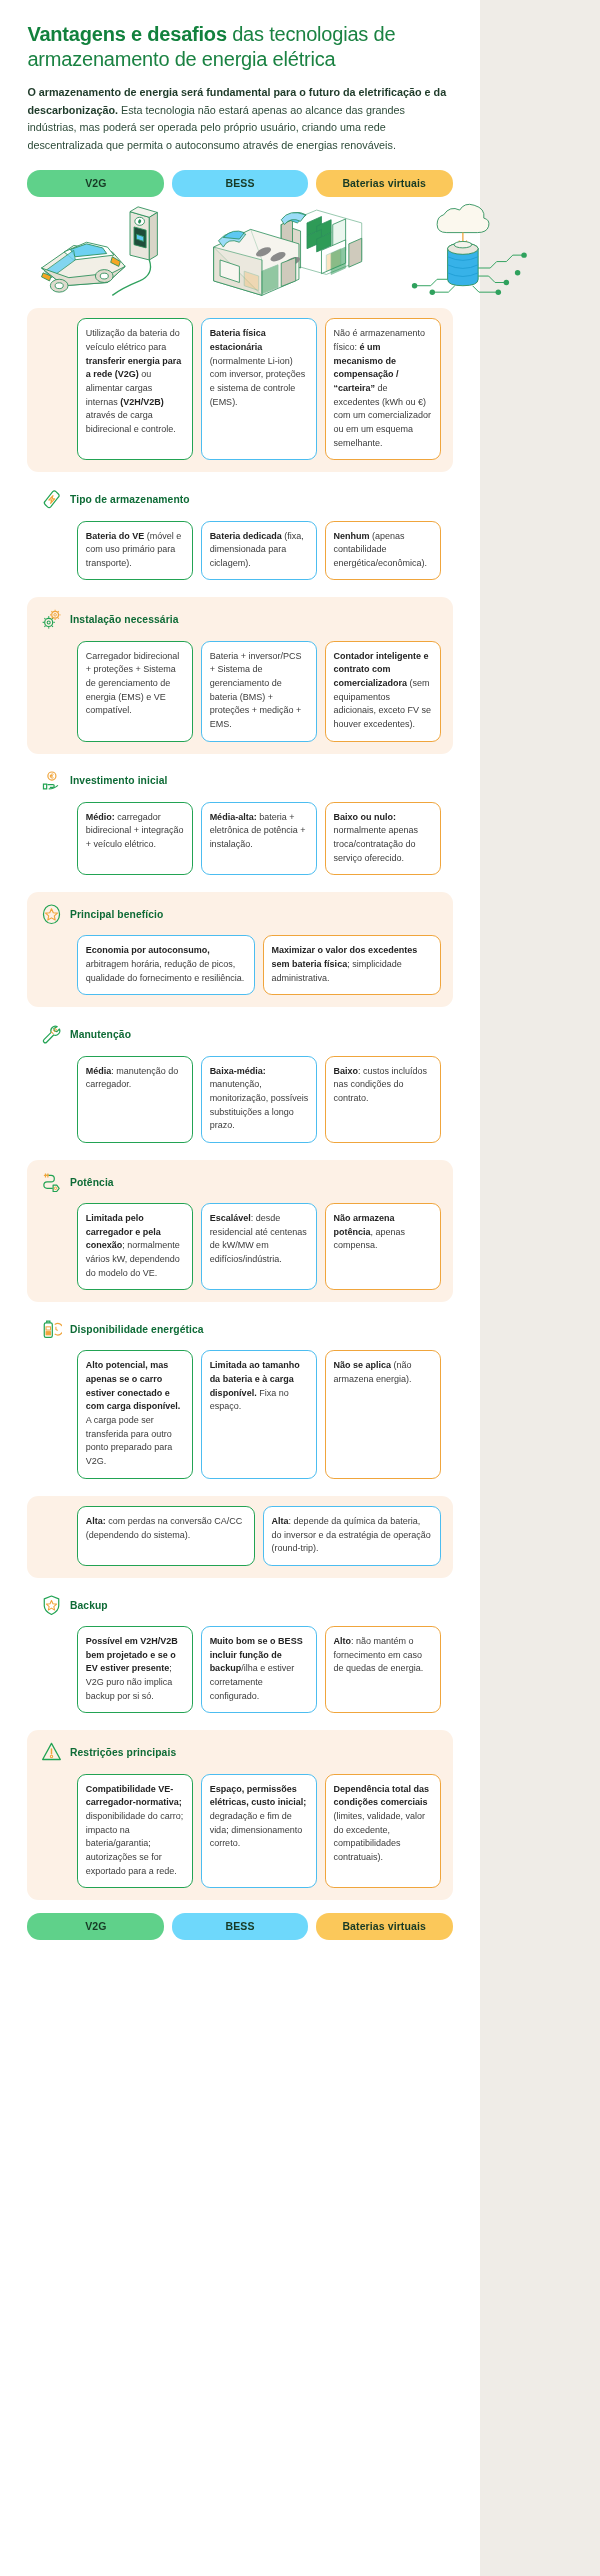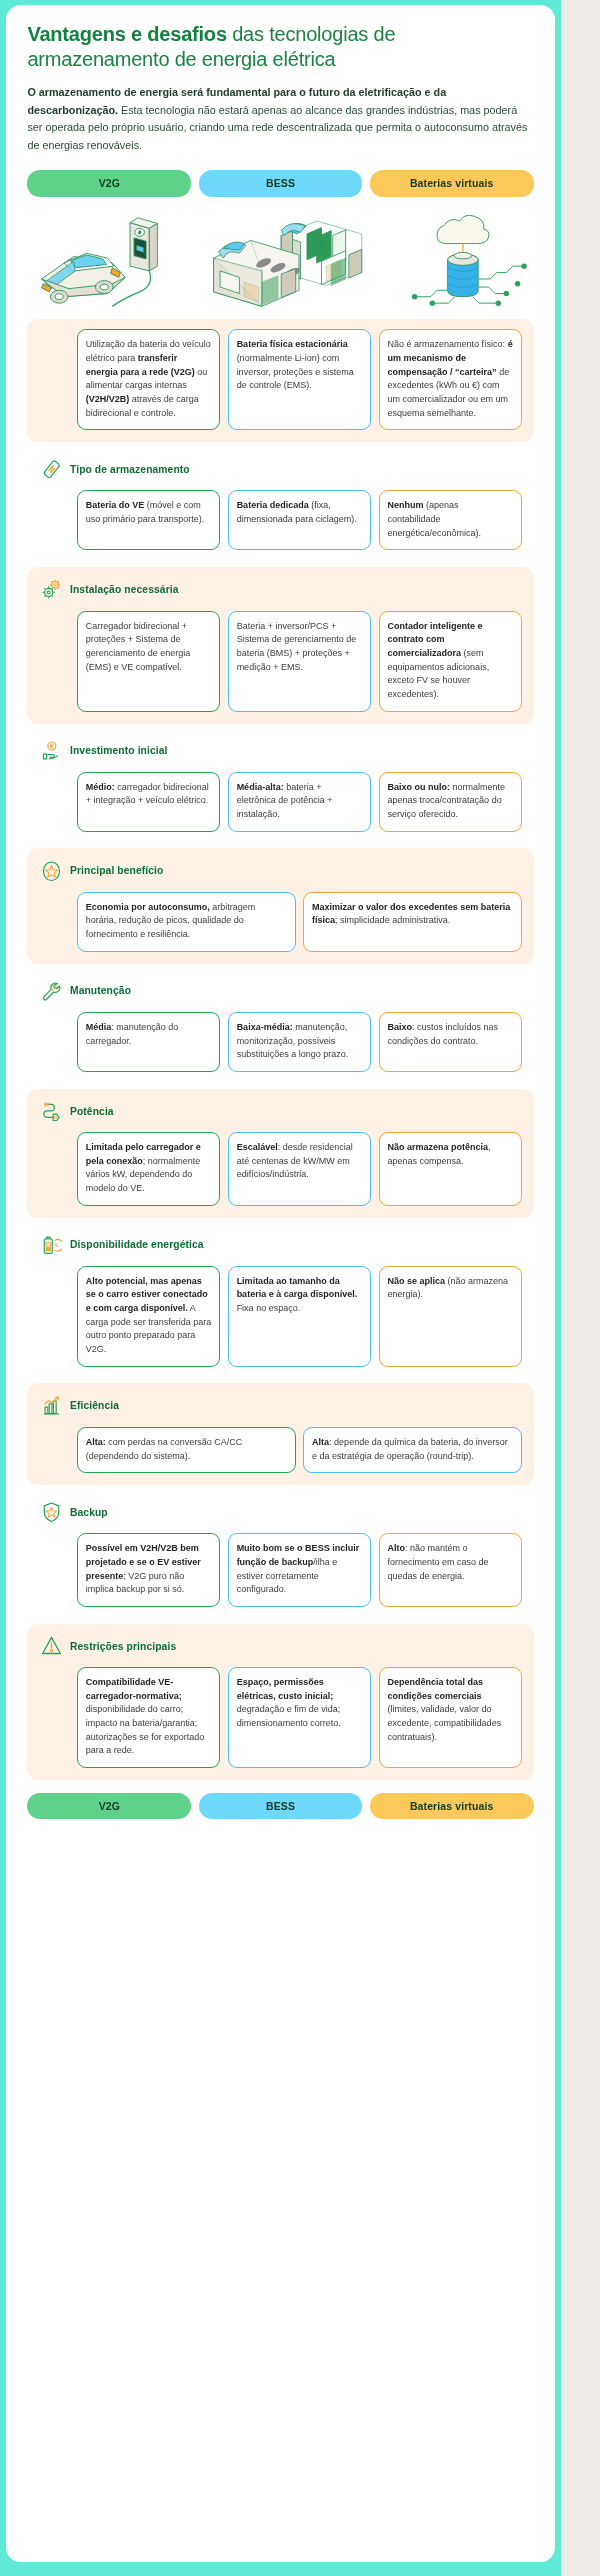--- a/index.html
+++ b/index.html
@@ -2,23 +2,23 @@
 <html lang="pt" style="font-size:13px"><head>
 <meta charset="utf-8">
 <style>
   * { box-sizing: border-box; margin: 0; padding: 0; }
   html, body {
     width: 601px;
     background: #efece7;
     font-family: "Liberation Sans", "DejaVu Sans", sans-serif;
   }
   #page {
-    width: 561px;
+    width: 480px;
     min-height: 2576px;
-    background: #5eead4;
+    background: #ffffff;
     padding: 4.8px 6.4px 8px 6.4px;
   }
   .sheet {
     background: #ffffff;
     border-radius: 14.5px;
     padding: 17.7px 21px 21px 21px;
     min-height: 2557px;
   }
 
   
@@ -37,21 +37,21 @@
     font-size: 10.8px;
     line-height: 1.62;
     margin-bottom: 16px;
   }
   .intro b { font-weight: 700; color: #1f3b2a; }
 
   
   .tabs {
     display: flex;
     gap: 7.2px;
-    margin-bottom: 16px;
+    margin-bottom: 5px;
   }
   .tab {
     flex: 1;
     text-align: center;
     border-radius: 13px;
     padding: 7.2px 3.2px;
     font-size: 10.5px;
     font-weight: 700;
     color: #173a25;
     letter-spacing: 0.1px;
@@ -374,33 +374,20 @@
             </span>
             <span class="sec-title">Disponibilidade energética</span>
           </div>
           <div class="cards">
             <div class="card green"><b>Alto potencial, mas apenas se o carro estiver conectado e com carga disponível.</b><span> A carga pode ser transferida para outro ponto preparado para V2G.</span></div>
             <div class="card blue"><b>Limitada ao tamanho da bateria e à carga disponível.</b><span> Fixa no espaço.</span></div>
             <div class="card orange"><b>Não se aplica</b><span> (não armazena energia).</span></div>
           </div>
         </div>
         <div class="section tinted">
-          <div class="sec-head">
-            <span class="sec-icon">
-              <svg width="21" height="22.5" viewBox="0 0 26 28" fill="none">
-                <path d="M4 23.5h18" stroke="#22a353" stroke-width="1.6"></path>
-                <rect x="5" y="15" width="3.4" height="8" stroke="#22a353" stroke-width="1.4"></rect>
-                <rect x="10.2" y="11" width="3.4" height="12" stroke="#22a353" stroke-width="1.4"></rect>
-                <rect x="15.4" y="7.5" width="3.4" height="15.5" stroke="#22a353" stroke-width="1.4"></rect>
-                <path d="M4.5 11.5 L9.5 7 L13.5 10 L21 2.5" stroke="#f0a53c" stroke-width="1.5" stroke-linejoin="round"></path>
-                <path d="M17 2.5h4.3v4.3" stroke="#f0a53c" stroke-width="1.5"></path>
-              </svg>
-            </span>
-            <span class="sec-title">Eficiência</span>
-          </div>
           <div class="cards">
             <div class="card green"><b>Alta:</b><span> com perdas na conversão CA/CC (dependendo do sistema).</span></div>
             <div class="card blue"><b>Alta</b><span>: depende da química da bateria, do inversor e da estratégia de operação (round-trip).</span></div>
           </div>
         </div>
         <div class="section plain">
           <div class="sec-head">
             <span class="sec-icon">
               <svg width="21" height="22.5" viewBox="0 0 26 28" fill="none">
                 <path d="M13 2.5 22 6v8.5c0 5-4 8.6-9 11-5-2.4-9-6-9-11V6Z" stroke="#22a353" stroke-width="1.5" stroke-linejoin="round"></path>

